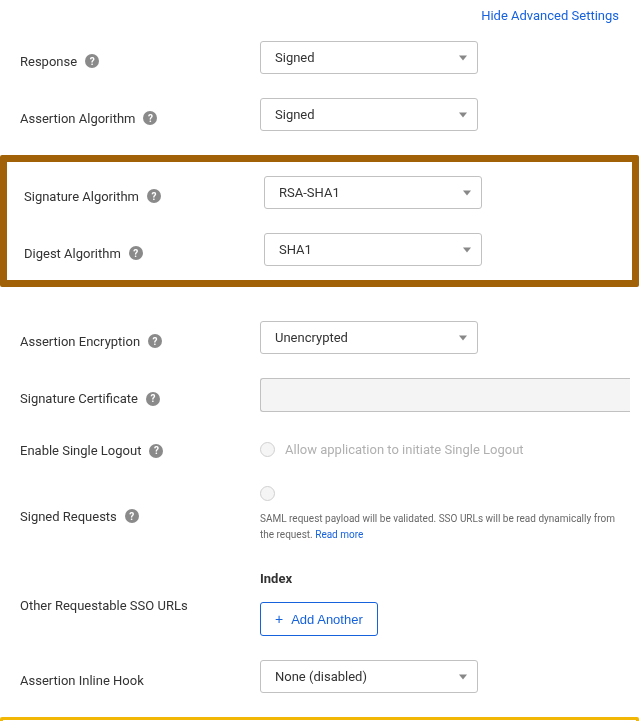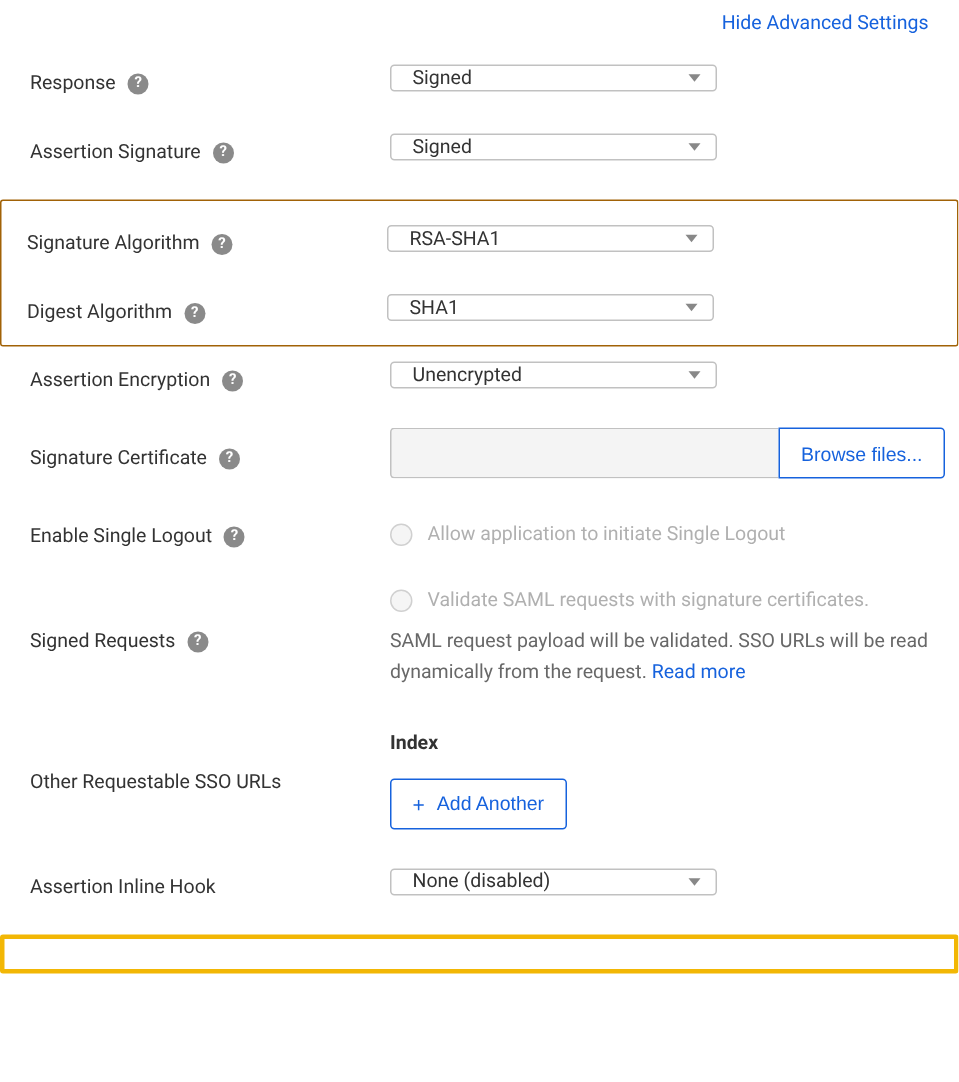--- a/index.html
+++ b/index.html
@@ -53,21 +53,21 @@
     justify-content: center;
     margin-left: 8px;
     flex-shrink: 0;
   }
   .control-col {
     flex: 1;
   }
   .select {
     position: relative;
     width: 218px;
-    height: 18px;
+    height: 33px;
     border: 1px solid #c1c1c1;
     border-radius: 3px;
     background: #fff;
     display: flex;
     align-items: center;
     padding: 0 28px 0 14px;
     font-size: 13px;
     color: #333;
     cursor: pointer;
   }
@@ -75,24 +75,24 @@
     position: absolute;
     right: 10px;
     top: 50%;
     transform: translateY(-50%);
     width: 0; height: 0;
     border-left: 4px solid transparent;
     border-right: 4px solid transparent;
     border-top: 5px solid #888;
   }
   .highlight-box {
-    border: 1px solid #a16207;
+    border: 7px solid #a16207;
     border-radius: 2px;
     padding: 14px 17px 2px 17px;
-    margin: 0 0 8px 0;
+    margin: 0 0 34px 0;
   }
   .highlight-box .row:last-child {
     margin-bottom: 12px;
   }
   .file-input {
     display: flex;
     width: 370px;
   }
   .file-display {
     flex: 1;
@@ -123,21 +123,21 @@
     width: 15px;
     height: 15px;
     border: 1px solid #d0d0d0;
     border-radius: 50%;
     background: #f5f5f5;
     margin-right: 10px;
     flex-shrink: 0;
   }
   .helper-text {
     color: #686868;
-    font-size: 13px;
+    font-size: 10px;
     line-height: 1.6;
     margin-top: 10px;
   }
   .helper-text a {
     color: #1662dd;
     text-decoration: none;
   }
   .url-header {
     display: flex;
     padding-top: 4px;
@@ -192,21 +192,21 @@
     <div class="control-col">
       <div class="select">
         <span>Signed</span>
         <span class="caret"></span>
       </div>
     </div>
   </div>
 
   <div class="row">
     <div class="label-col">
-      <span>Assertion Signature</span>
+      <span>Assertion Algorithm</span>
       <span class="help-icon">?</span>
     </div>
     <div class="control-col">
       <div class="select">
         <span>Signed</span>
         <span class="caret"></span>
       </div>
     </div>
   </div>
 
@@ -258,21 +258,20 @@
   </div>
 
   <div class="row">
     <div class="label-col">
       <span>Signature Certificate</span>
       <span class="help-icon">?</span>
     </div>
     <div class="control-col">
       <div class="file-input">
         <div class="file-display"></div>
-        <button class="file-btn">Browse files...</button>
       </div>
     </div>
   </div>
 
   <div class="row">
     <div class="label-col">
       <span>Enable Single Logout</span>
       <span class="help-icon">?</span>
     </div>
     <div class="control-col">
@@ -284,21 +283,20 @@
   </div>
 
   <div class="row">
     <div class="label-col">
       <span>Signed Requests</span>
       <span class="help-icon">?</span>
     </div>
     <div class="control-col">
       <div class="checkbox-line">
         <span class="cb"></span>
-        <span>Validate SAML requests with signature certificates.</span>
       </div>
       <div class="helper-text">
         <span>SAML request payload will be validated. SSO URLs will be read dynamically from the request. </span><a href="#">Read more</a>
       </div>
     </div>
   </div>
 
   <div class="row">
     <div class="label-col">
       <span>Other Requestable SSO URLs</span>

